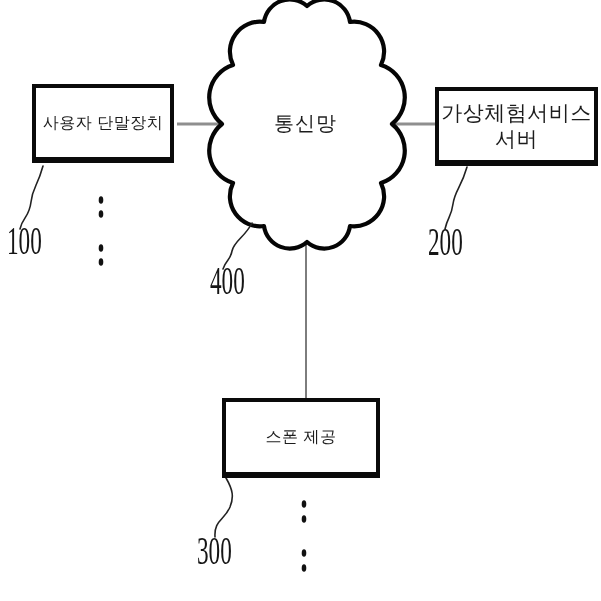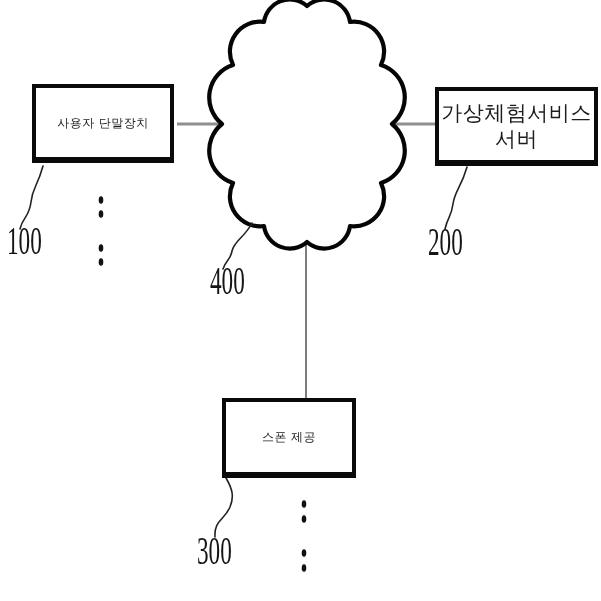--- a/index.html
+++ b/index.html
@@ -25,27 +25,27 @@
     box-sizing: border-box;
     background: #ffffff;
     border: 4px solid #0a0a0a;
     border-bottom-width: 6px;
     display: flex;
     flex-direction: column;
     align-items: center;
     justify-content: center;
     text-align: center;
     color: #1c1c1c;
-    font-size: 12px;
+    font-size: 16px;
     letter-spacing: 0.5px;
     line-height: 26px;
   }
   #user-terminal-box   { left: 32px;  top: 84px;  width: 142px; height: 79px; }
   #service-server-box  { left: 435px; top: 87px;  width: 163px; height: 79px; font-size: 21px; }
-  #sponsor-terminal-box{ left: 222px; top: 398px; width: 134px; height: 80px; }
+  #sponsor-terminal-box{ left: 222px; top: 398px; width: 158px; height: 80px; }
   #network-label {
     position: absolute;
     left: 248px; top: 110px;
     width: 115px;
     text-align: center;
     font-size: 20px;
     letter-spacing: 1px;
     color: #1c1c1c;
   }
   .ref-num {
@@ -101,20 +101,21 @@
     </g>
 
     <g fill="#111111">
       <ellipse cx="304" cy="504" rx="2.3" ry="3.8"></ellipse>
       <ellipse cx="304" cy="519" rx="2.3" ry="3.8"></ellipse>
       <ellipse cx="304" cy="553" rx="2.3" ry="3.8"></ellipse>
       <ellipse cx="304" cy="568" rx="2.3" ry="3.8"></ellipse>
     </g>
   </svg>
 
+  <div id="network-label">통신망</div>
 
   <div class="node-box" id="user-terminal-box">
     <span>사용자 단말장치</span>
   </div>
 
   <div class="node-box" id="service-server-box">
     <span>가상체험서비스 서버</span>
   </div>
 
   <div class="node-box" id="sponsor-terminal-box">

